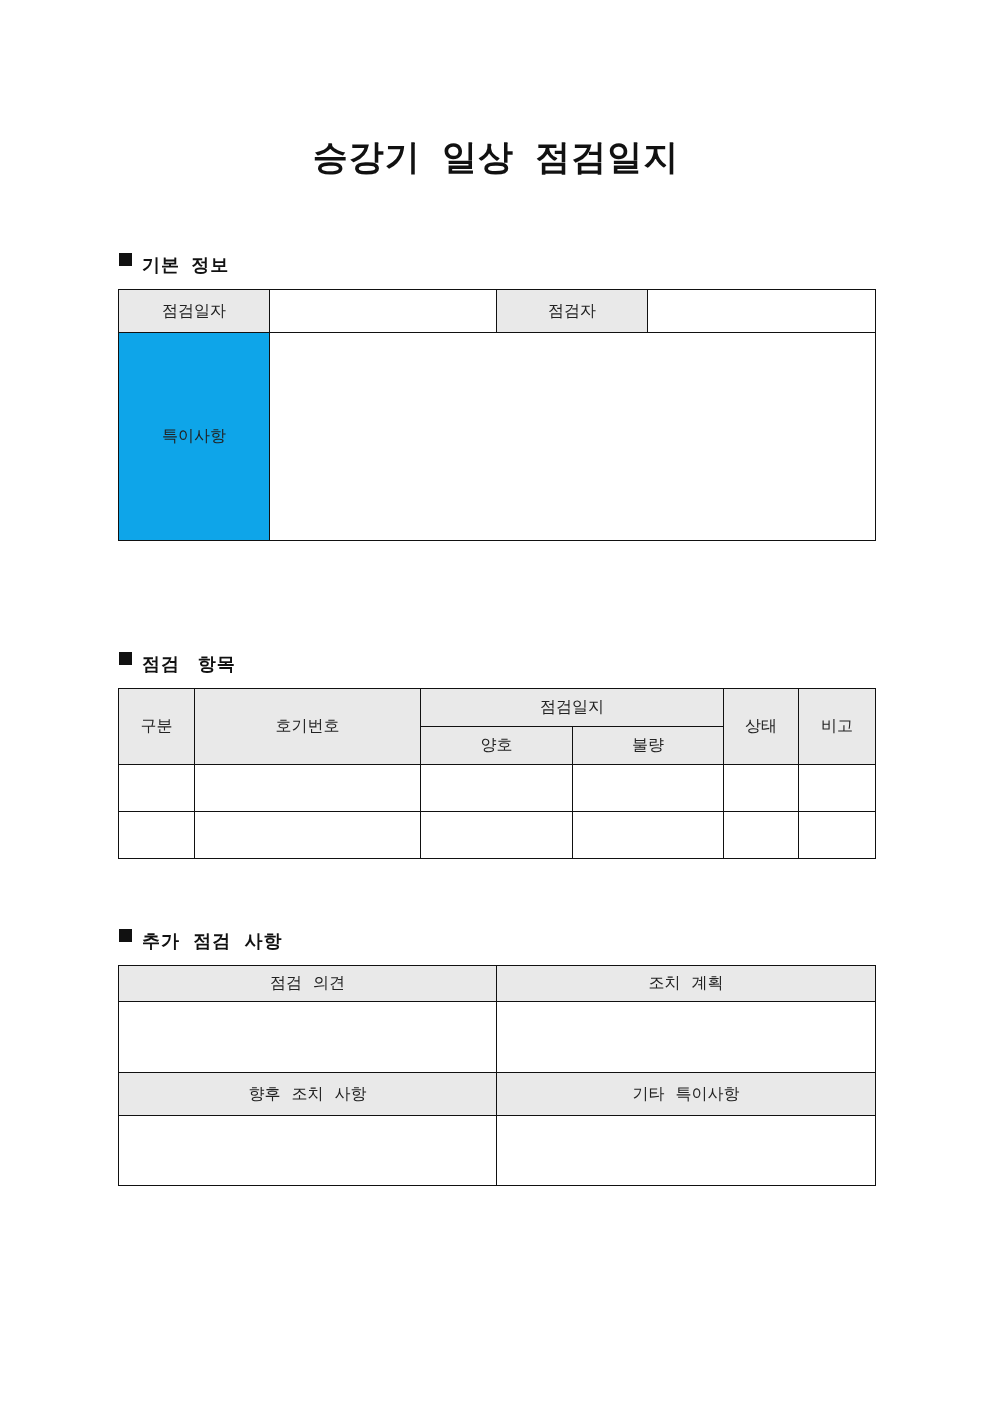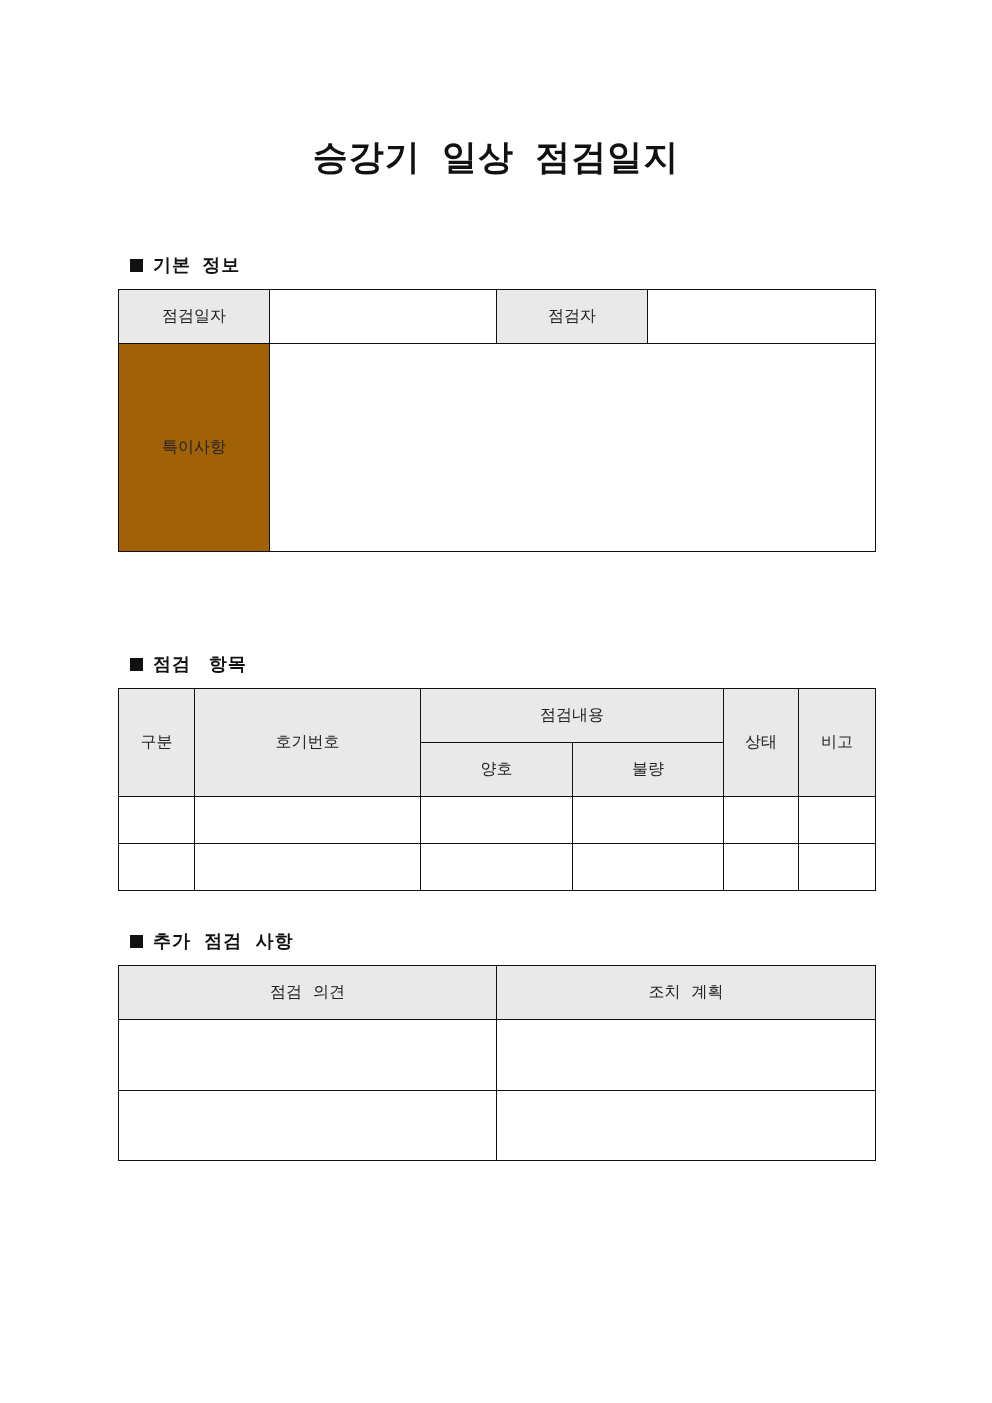--- a/index.html
+++ b/index.html
@@ -1,23 +1,23 @@
 <!DOCTYPE html>
 <html><head>
 <meta charset="utf-8">
 <style>
   html, body { margin:0; padding:0; background:#ffffff; }
   body { width:992px; height:1403px; position:relative; font-family:"DejaVu Sans", "Liberation Sans", sans-serif; color:#111; }
   .title { position:absolute; left:0; top:134px; width:992px; text-align:center; font-size:35px; font-weight:bold; letter-spacing:1px; word-spacing:8px; }
-  .section-title { position:absolute; left:130px; font-size:18px; font-weight:bold; letter-spacing:1px; word-spacing:4px; display:flex; align-items:center; }
+  .section-title { position:absolute; left:119px; font-size:18px; font-weight:bold; letter-spacing:1px; word-spacing:4px; display:flex; }
   .square { display:inline-block; width:13px; height:13px; background:#111; margin-right:10px; }
   table { position:absolute; left:118px; border-collapse:collapse; table-layout:fixed; }
-  td { border:1.3px solid #111; padding:16px; text-align:center; vertical-align:middle; font-size:16px; color:#222; }
+  td { border:1.3px solid #111; padding:7px; text-align:center; vertical-align:middle; font-size:16px; color:#222; }
   td.h { background:#e9e9e9; }
-  td.h2 { background:#a16207; }
+  td.h2 { background:#0ea5e9; }
   .sp { word-spacing:6px; }
 </style>
 </head>
 <body>
 
 <div class="title">승강기 일상 점검일지</div>
 
 <div class="section-title" style="top:253px;">
   <span class="square"></span>
   <span>기본 정보</span>
@@ -55,21 +55,21 @@
       <col style="width:226px">
       <col style="width:152px">
       <col style="width:151px">
       <col style="width:75px">
       <col style="width:77px">
   </colgroup>
   <tbody>
       <tr style="height:38px;">
     <td class="h" rowspan="2">구분</td>
     <td class="h" rowspan="2">호기번호</td>
-    <td class="h" colspan="2">점검내용</td>
+    <td class="h" colspan="2">점검일지</td>
     <td class="h" rowspan="2">상태</td>
     <td class="h" rowspan="2">비고</td>
   </tr>
   <tr style="height:38px;">
     <td class="h">양호</td>
     <td class="h">불량</td>
   </tr>
   <tr style="height:47px;">
     <td></td>
     <td></td>
@@ -101,18 +101,22 @@
   </colgroup>
   <tbody>
       <tr style="height:30px;">
     <td class="h sp">점검 의견</td>
     <td class="h sp">조치 계획</td>
   </tr>
   <tr style="height:71px;">
     <td></td>
     <td></td>
   </tr>
+  <tr style="height:43px;">
+    <td class="h sp">향후 조치 사항</td>
+    <td class="h sp">기타 특이사항</td>
+  </tr>
   <tr style="height:70px;">
     <td></td>
     <td></td>
   </tr>
 </tbody>
   </table>
 
 </body></html>

